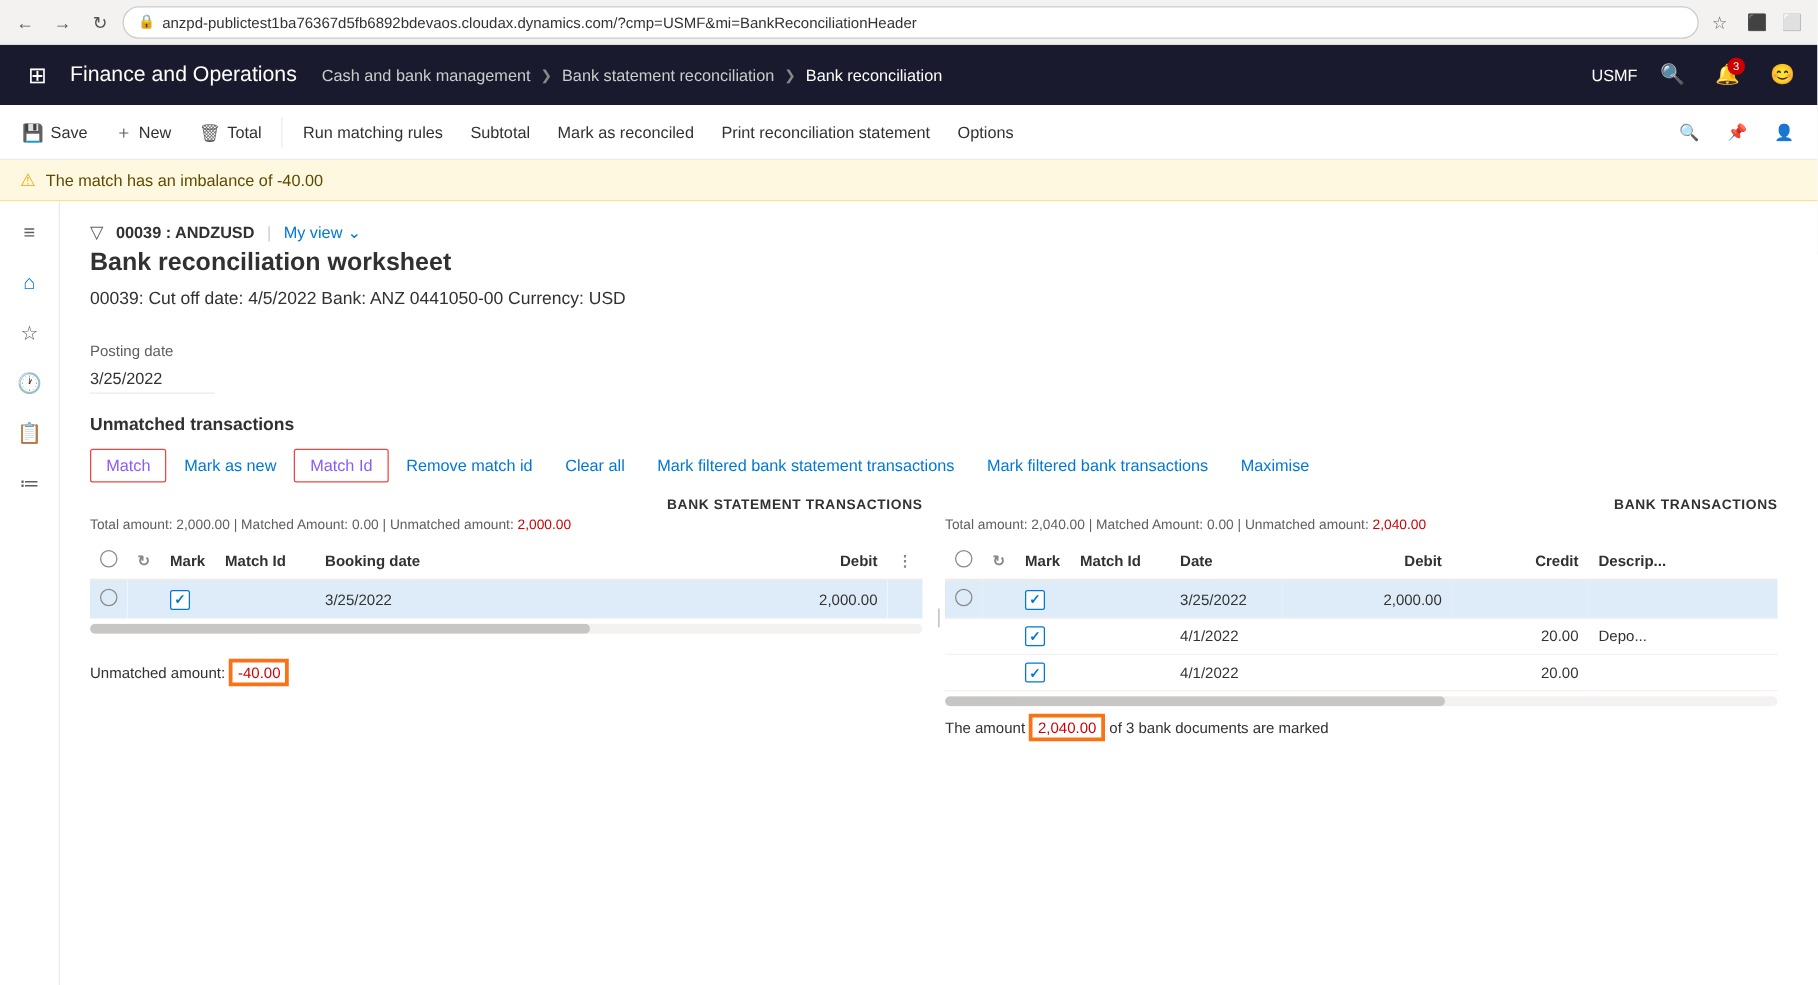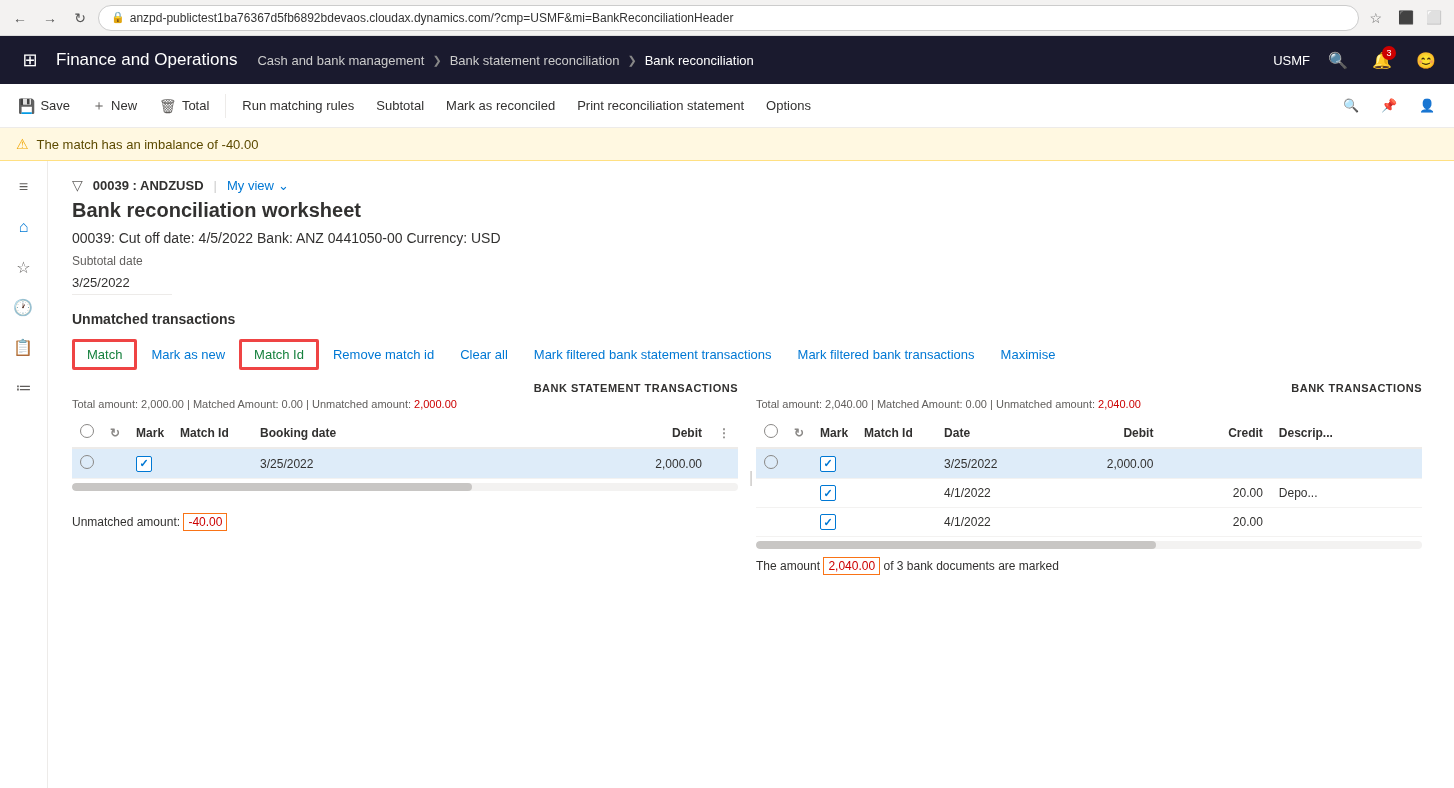--- a/index.html
+++ b/index.html
@@ -173,21 +173,21 @@
     }
     .filter-row .filter-icon { color: #605e5c; font-size: 14px; cursor: pointer; }
     .filter-row .account-id { font-size: 13px; color: #323130; font-weight: 600; }
     .filter-row .sep { color: #ccc; }
     .filter-row .view-selector {
       display: flex; align-items: center; gap: 4px;
       font-size: 13px; color: #0078d4; cursor: pointer;
     }
 
     .page-title { font-size: 20px; font-weight: 600; color: #323130; margin-bottom: 8px; }
-    .subtitle { font-size: 14px; color: #323130; margin-bottom: 8px; }
+    .subtitle { font-size: 14px; color: #323130; margin-bottom: 28px; }
 
     .field-label { font-size: 12px; color: #605e5c; margin-bottom: 3px; }
     .field-value { font-size: 13px; color: #323130; padding: 4px 0; border-bottom: 1px solid #edebe9; display: inline-block; min-width: 100px; margin-bottom: 16px; }
 
     .section-title { font-size: 14px; font-weight: 600; color: #323130; margin-bottom: 12px; }
 
     
     .action-bar {
       display: flex;
       align-items: center;
@@ -198,22 +198,22 @@
     .action-btn {
       padding: 5px 12px;
       font-size: 13px;
       color: #0078d4;
       cursor: pointer;
       border: none;
       background: none;
       border-radius: 2px;
     }
     .action-btn.outlined {
-      border: 3px solid #ef4444;
-      color: #15803d;
+      border: 1px solid #ef4444;
+      color: #8b5cf6;
       border-radius: 2px;
     }
 
     
     .panels {
       display: flex;
       gap: 0;
       width: 100%;
     }
     .panel {
@@ -312,21 +312,21 @@
       border-radius: 4px;
       width: 60%;
     }
 
     .footer-row {
       margin-top: 10px;
       font-size: 12px;
       color: #323130;
     }
     .footer-row .highlighted {
-      border: 1px solid #f97316;
+      border: 3px solid #f97316;
       color: #c00;
       padding: 1px 4px;
     }
 
     .divider-handle {
       width: 10px;
       cursor: col-resize;
       display: flex;
       align-items: center;
       justify-content: center;
@@ -434,21 +434,21 @@
       <span class="view-selector">
         <span>My view</span>
         <span>⌄</span>
       </span>
     </div>
 
     <div class="page-title">Bank reconciliation worksheet</div>
     <div class="subtitle">00039: Cut off date: 4/5/2022 Bank: ANZ 0441050-00 Currency: USD</div>
 
     <div>
-      <div class="field-label">Subtotal date</div>
+      <div class="field-label">Posting date</div>
       <div class="field-value">3/25/2022</div>
     </div>
 
     <div class="section-title">Unmatched transactions</div>
 
     <div class="action-bar">
       <button class="action-btn outlined">Match</button>
       <button class="action-btn">Mark as new</button>
       <button class="action-btn outlined">Match Id</button>
       <button class="action-btn">Remove match id</button>

